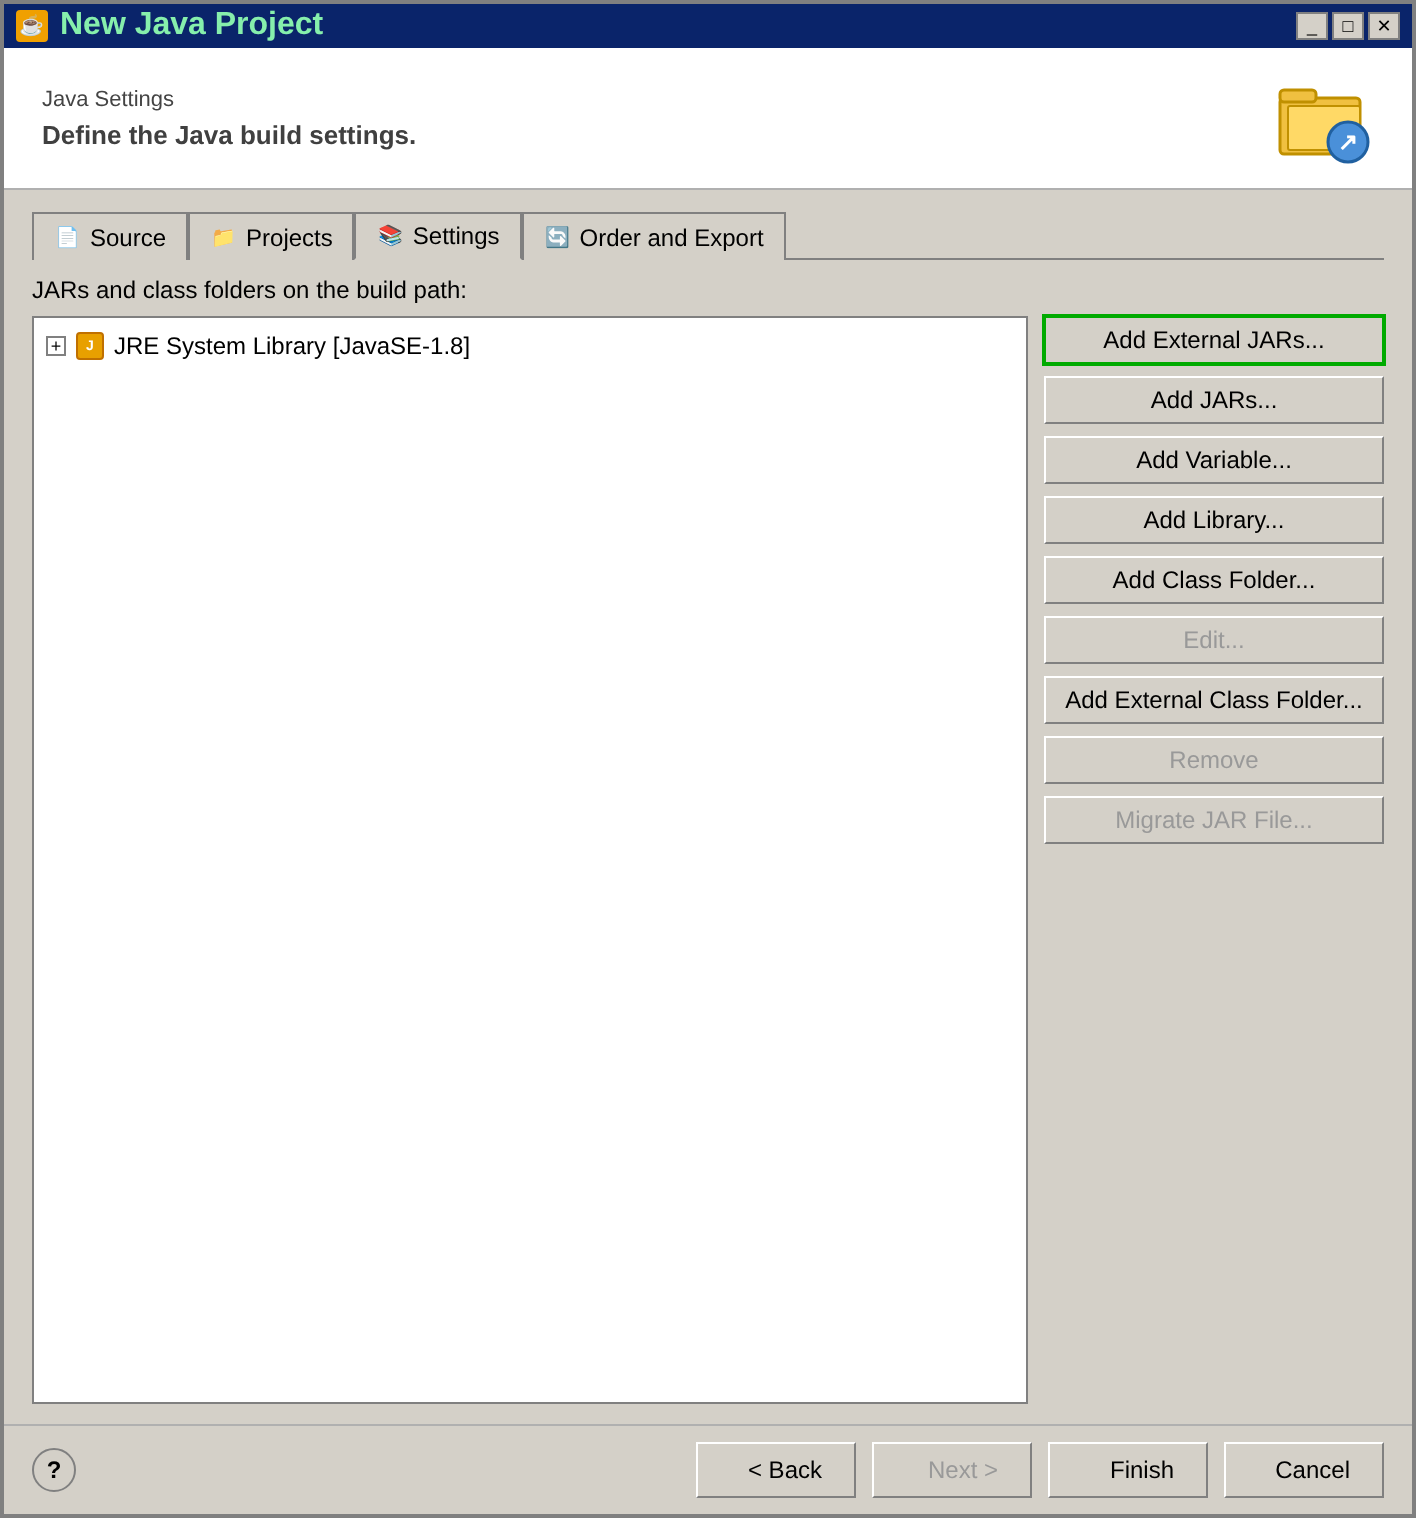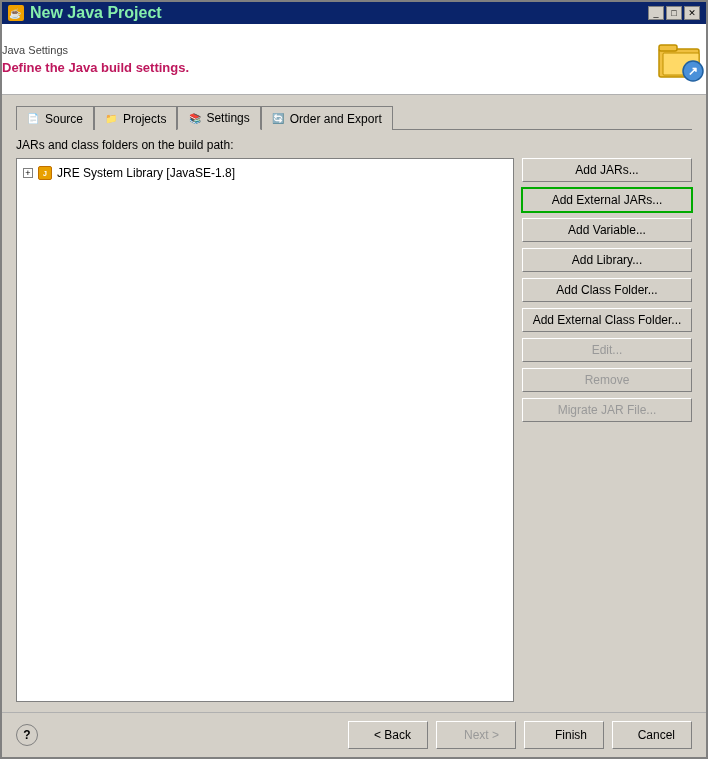--- a/index.html
+++ b/index.html
@@ -72,21 +72,21 @@
       align-items: center;
       justify-content: center;
       font-size: 9px;
       cursor: pointer;
       color: #000;
     }
 
     
     .header {
       background: white;
-      padding: 10px 0;
+      padding: 10px 19px;
       display: flex;
       align-items: center;
       justify-content: space-between;
       border-bottom: 1px solid #b0b0b0;
       flex-shrink: 0;
     }
 
     .header-text {
       display: flex;
       flex-direction: column;
@@ -94,21 +94,21 @@
 
     .header-subtitle {
       font-size: 11px;
       color: #444;
       margin-bottom: 4px;
     }
 
     .header-title {
       font-size: 13px;
       font-weight: bold;
-      color: #be185d;
+      color: #404040;
     }
 
     .header-icon {
       width: 50px;
       height: 50px;
       display: flex;
       align-items: center;
       justify-content: center;
     }
 
@@ -394,27 +394,27 @@
           <div class="tree-item">
             <div class="tree-expander">+</div>
             <div class="tree-item-icon">
               <div class="jar-icon">J</div>
             </div>
             <span class="tree-item-label">JRE System Library [JavaSE-1.8]</span>
           </div>
         </div>
 
         <div class="buttons-col">
+          <button class="action-btn highlighted">Add External JARs...</button>
           <button class="action-btn">Add JARs...</button>
-          <button class="action-btn highlighted">Add External JARs...</button>
           <button class="action-btn">Add Variable...</button>
           <button class="action-btn">Add Library...</button>
           <button class="action-btn">Add Class Folder...</button>
+          <button class="action-btn disabled">Edit...</button>
           <button class="action-btn">Add External Class Folder...</button>
-          <button class="action-btn disabled">Edit...</button>
           <button class="action-btn disabled">Remove</button>
           <button class="action-btn disabled">Migrate JAR File...</button>
         </div>
       </div>
     </div>
   </div>
 
   <div class="footer">
     <div class="footer-left">
       <button class="help-btn">?</button>

